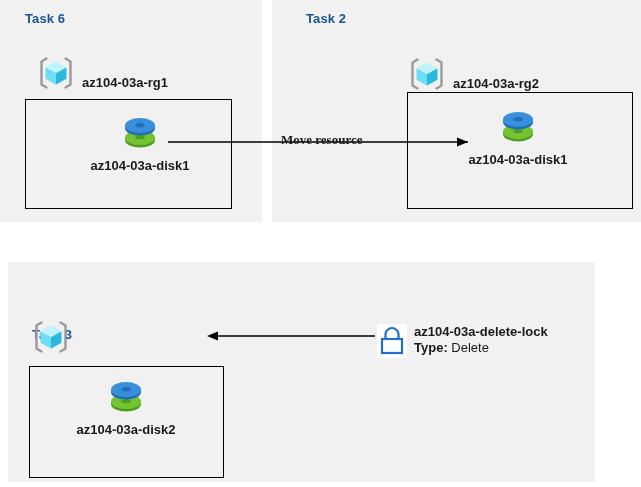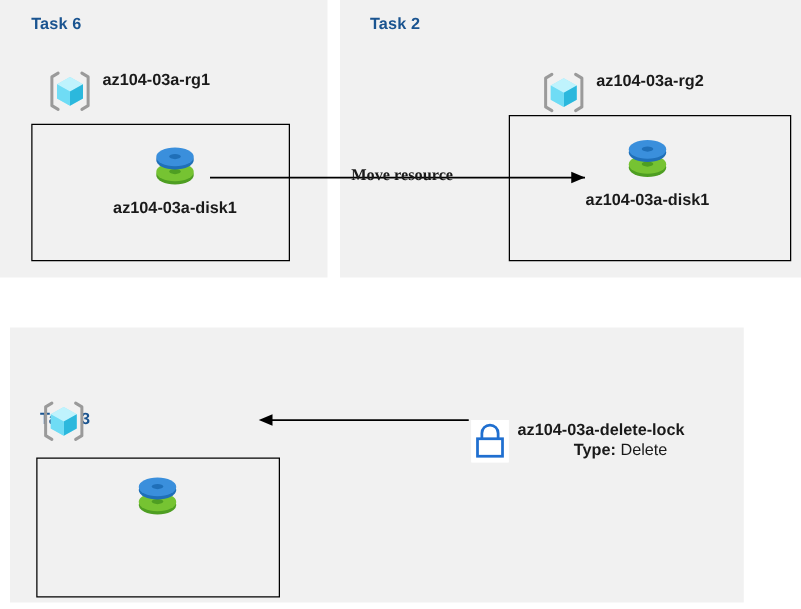--- a/index.html
+++ b/index.html
@@ -11,32 +11,32 @@
   .panel{position:absolute;background:#f1f1f1;}
   #panel-task1{left:0;top:0;width:262px;height:222px;}
   #panel-task2{left:272px;top:0;width:369px;height:222px;}
   #panel-task3{left:8px;top:262px;width:587px;height:220px;}
 
   .task-title{
     position:absolute;color:#1a5490;font-weight:bold;font-size:13px;
     letter-spacing:0.1px;white-space:nowrap;
   }
   #title-task1{left:25px;top:11px;}
-  #title-task2{left:296px;top:11px;text-align:center;}
+  #title-task2{left:306px;top:11px;text-align:center;}
   #title-task3{left:32px;top:279px;margin-top:48px;}
 
   .inner-box{position:absolute;border:1px solid #000000;background:transparent;}
   #box-task1{left:25px;top:99px;width:205px;height:108px;}
   #box-task2{left:407px;top:92px;width:224px;height:115px;}
   #box-task3{left:29px;top:366px;width:193px;height:110px;}
 
   
-  .rg-item{position:absolute;display:flex;align-items:flex-start;gap:8px;}
+  .rg-item{position:absolute;display:flex;align-items:flex-end;gap:8px;}
   #rg1{left:38px;top:56px;}
-  #rg2{left:433px;top:57px;}
+  #rg2{left:409px;top:57px;}
   #rg3{left:33px;top:320px;}
   .rg-icon{width:36px;height:34px;display:block;flex:none;}
   .rg-label{
     font-size:13px;font-weight:bold;color:#1a1a1a;white-space:nowrap;
   }
 
   
   .disk-item{position:absolute;text-align:center;}
   #disk1{left:90px;top:112px;width:100px;}
   #disk2{left:468px;top:106px;width:100px;}
@@ -49,25 +49,25 @@
   
   .arrow-svg{position:absolute;overflow:visible;}
   #arrow-move{left:168px;top:126px;}
   #arrow-lock{left:205px;top:326px;}
   .arrow-label{
     position:absolute;font-size:13px;font-weight:bold;color:#1a1a1a;white-space:nowrap;
   }
   #label-move{left:281px;top:132px;font-family:Liberation Serif, serif;}
 
   
-  #lock-group{position:absolute;left:377px;top:336px;display:flex;align-items:flex-start;gap:7px;}
+  #lock-group{position:absolute;left:377px;top:324px;display:flex;align-items:flex-start;gap:7px;}
   .lock-icon{width:30px;height:34px;display:block;flex:none;background:#ffffff;}
   .lock-text{line-height:1.25;}
   .lock-name{font-size:13px;font-weight:bold;color:#1a1a1a;white-space:nowrap;}
-  .lock-type{font-size:13px;color:#1a1a1a;white-space:nowrap;margin-left:45px;}
+  .lock-type{font-size:13px;color:#1a1a1a;white-space:nowrap;}
   .lock-type b{font-weight:bold;}
 </style>
 </head>
 <body>
 
 <div class="panel" id="panel-task1"></div>
 <div class="task-title" id="title-task1">Task 6</div>
 
 <div class="rg-item" id="rg1">
   <span class="rg-icon-wrap">
@@ -160,20 +160,21 @@
   <span class="disk-icon-wrap">
     <svg class="disk-icon" viewBox="0 0 48 44" xmlns="http://www.w3.org/2000/svg">
       <ellipse cx="24" cy="28" rx="15" ry="7.5" fill="#4e9e22"></ellipse>
       <ellipse cx="24" cy="25.5" rx="15" ry="7.5" fill="#76c332"></ellipse>
       <ellipse cx="24" cy="25.2" rx="4.6" ry="2.1" fill="#4e9e22"></ellipse>
       <ellipse cx="24" cy="16" rx="15" ry="7.5" fill="#1f6fb8"></ellipse>
       <ellipse cx="24" cy="13.5" rx="15" ry="7.5" fill="#3a8fdc"></ellipse>
       <ellipse cx="24" cy="13.2" rx="4.6" ry="2.1" fill="#1f6fb8"></ellipse>
     </svg>
   </span>
+  <div class="disk-label">az104-03a-disk2</div>
 </div>
 
 <svg class="arrow-svg" id="arrow-lock" width="170" height="20" viewBox="0 0 170 20" xmlns="http://www.w3.org/2000/svg">
   <line x1="170" y1="10" x2="4" y2="10" stroke="#000000" stroke-width="1.4"></line>
   <path d="M2 10 L13 5.4 L13 14.6 Z" fill="#000000"></path>
 </svg>
 
 <div id="lock-group">
   <span class="lock-icon-wrap">
     <svg class="lock-icon" viewBox="0 0 30 34" xmlns="http://www.w3.org/2000/svg">

